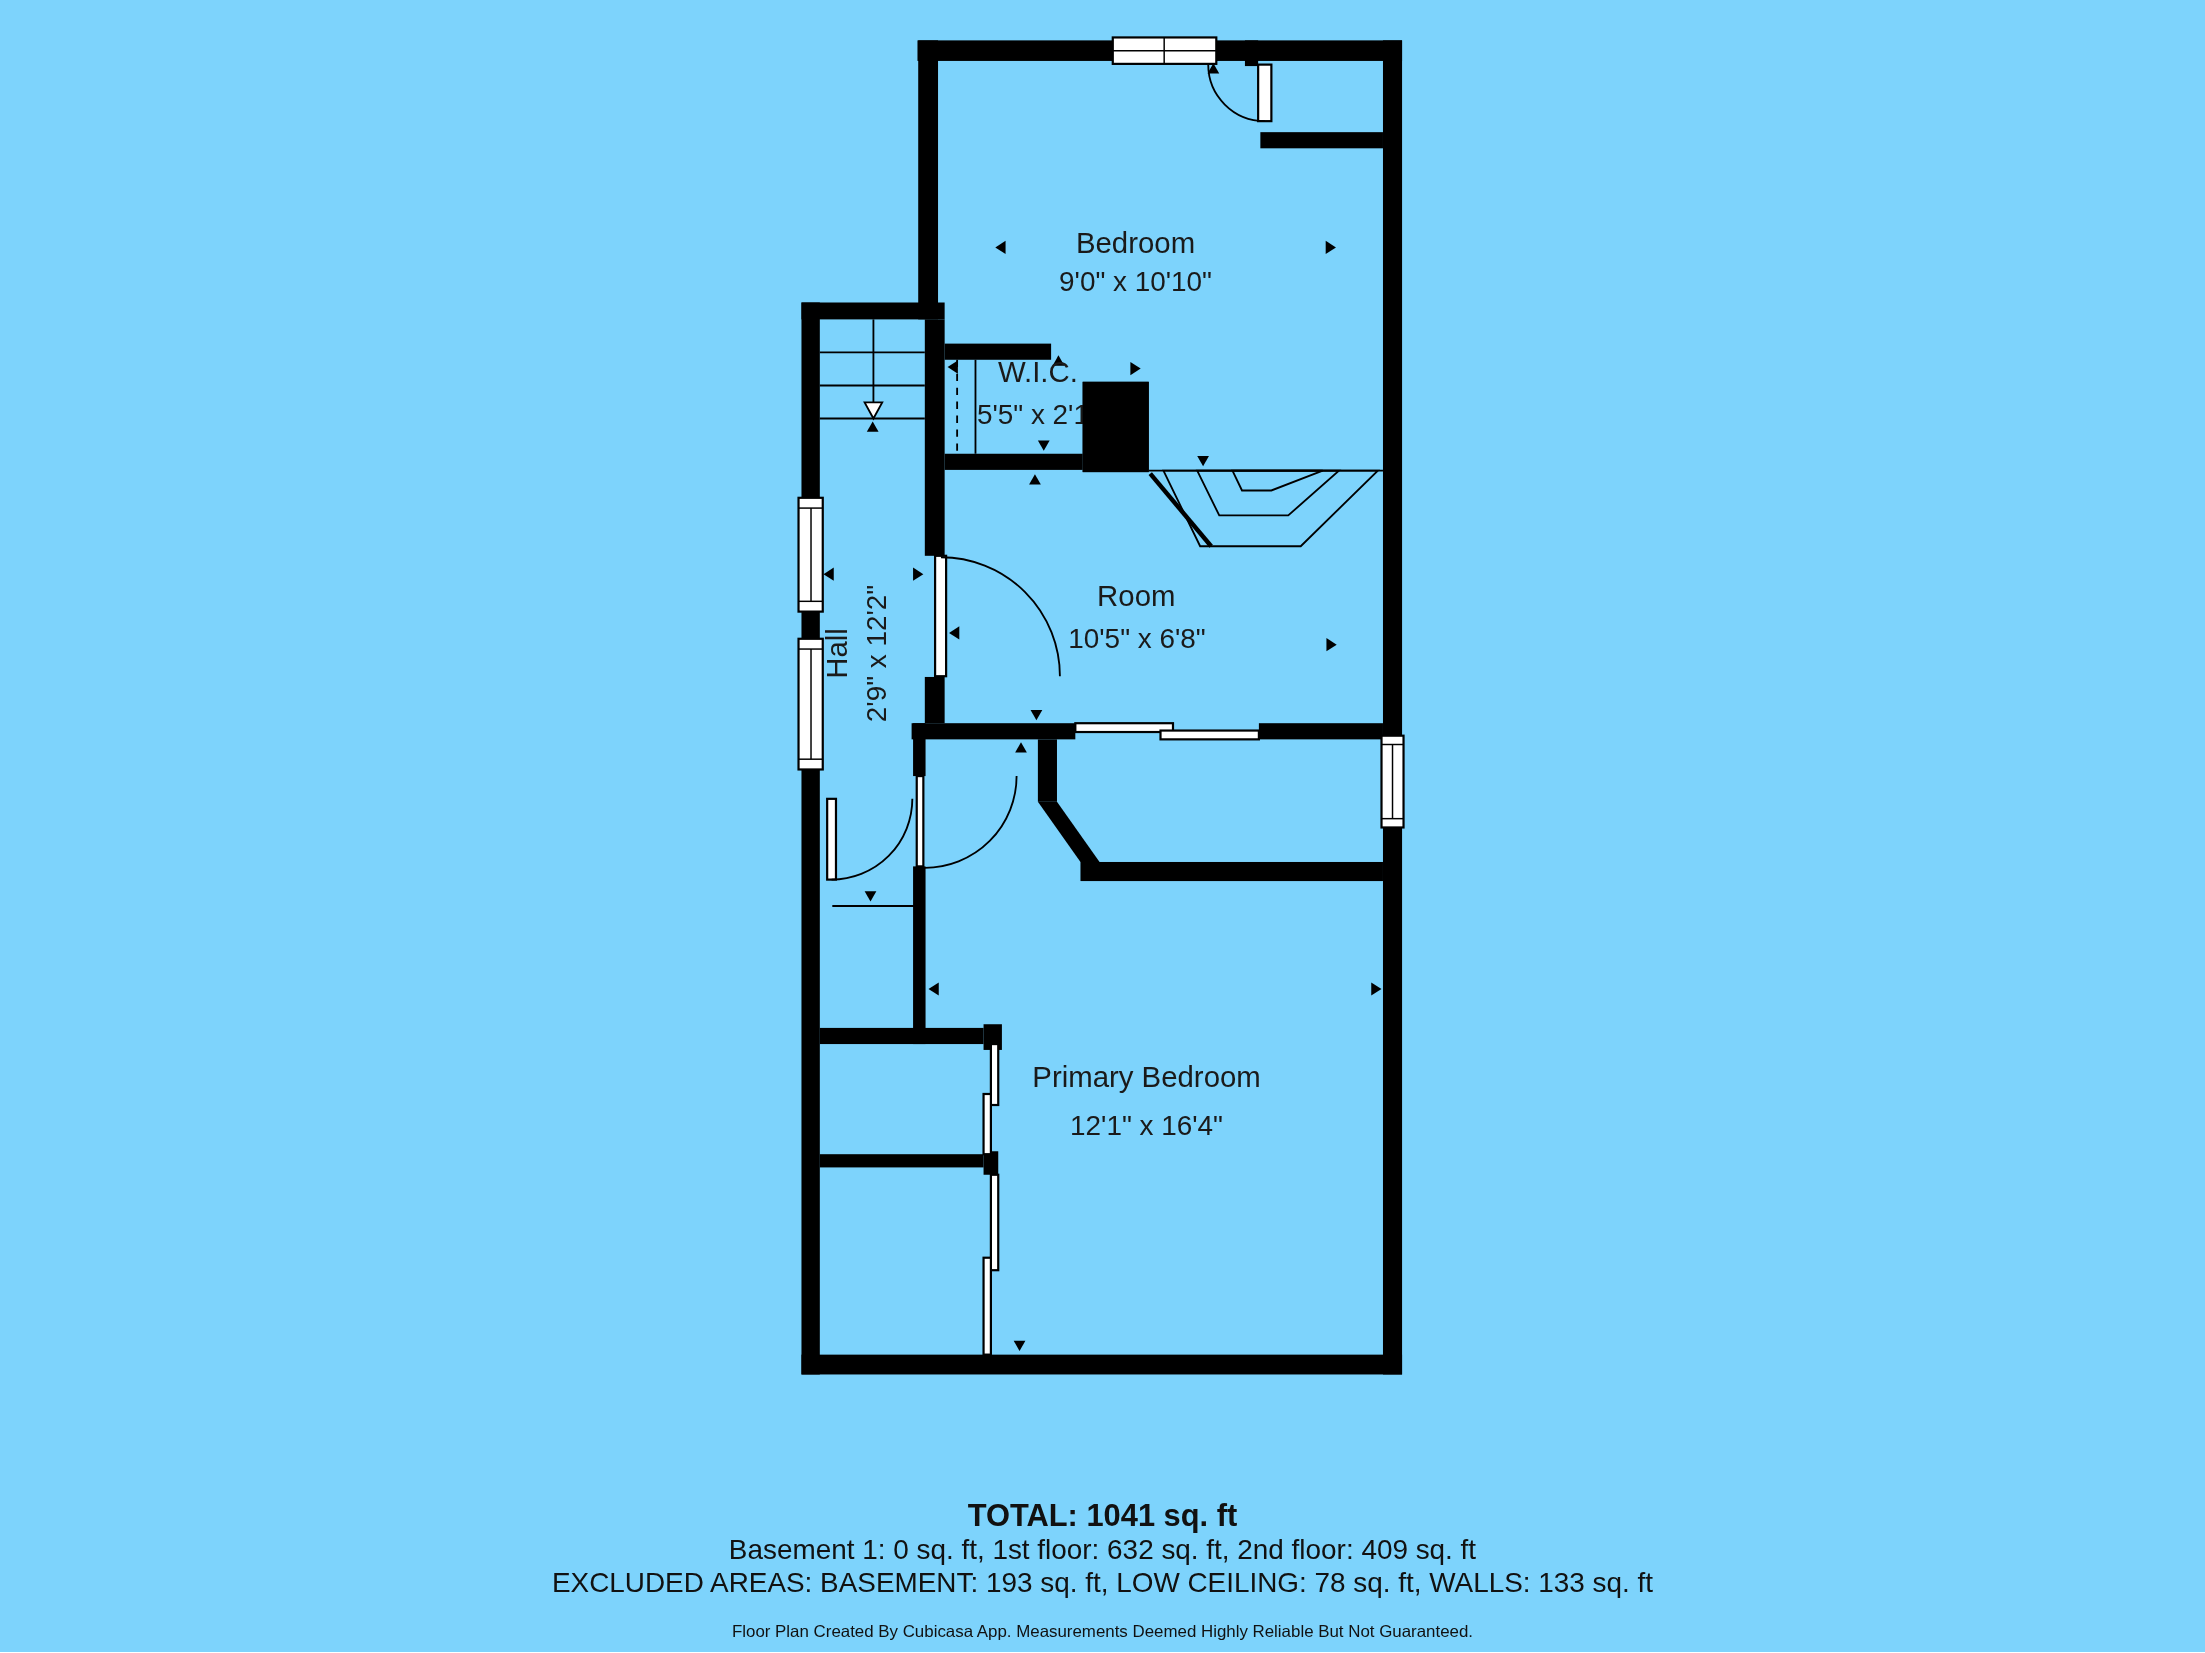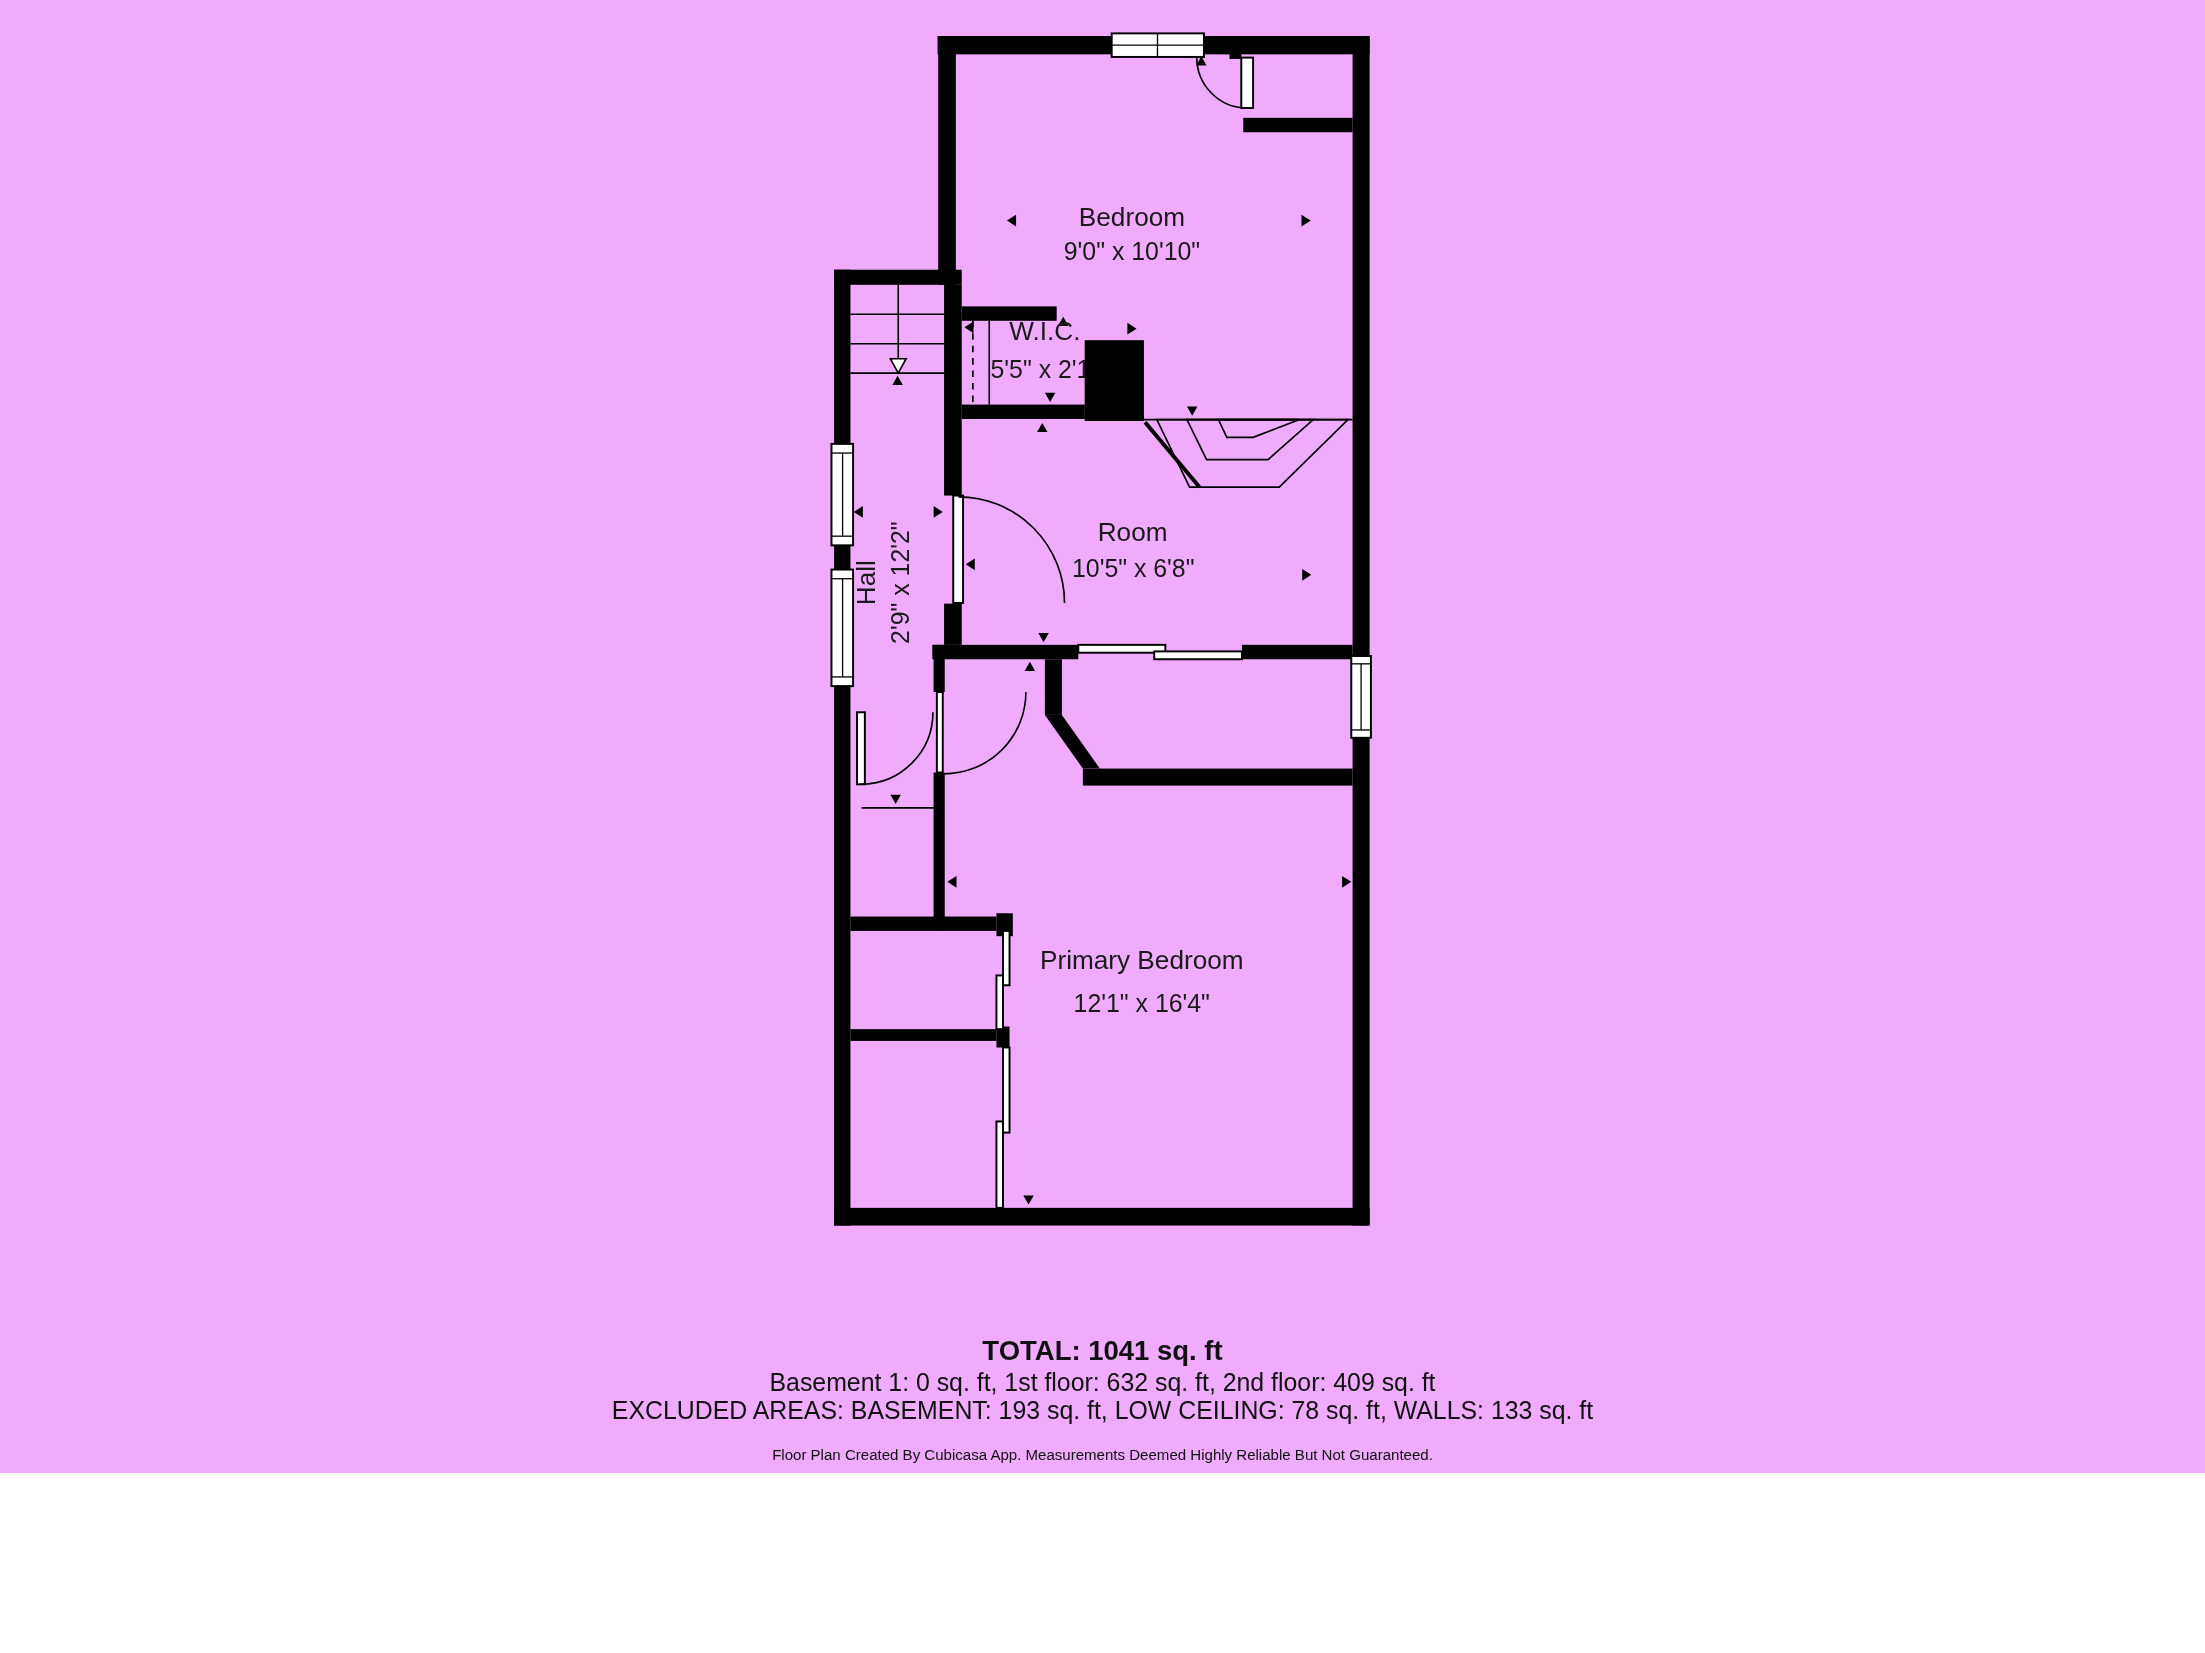--- a/index.html
+++ b/index.html
@@ -1,16 +1,16 @@
 <!DOCTYPE html>
 <html style="font-size:11.8px"><head>
 <meta charset="utf-8">
 <style>
   html,body{margin:0;padding:0;background:#ffffff;}
-  .page{position:relative;width:2205px;height:1473px;background:#f0abfc;overflow:hidden;
+  .page{position:relative;width:2205px;height:1652px;background:#7dd3fc;overflow:hidden;
         font-family:"Liberation Sans",sans-serif;}
   svg{position:absolute;left:0;top:0;width:100%;height:100%;}
   .wall{fill:#000000;}
   .thin{stroke:#000000;stroke-width:2.5;fill:none;}
   .bold-line{stroke:#000000;stroke-width:6;fill:none;}
   .dashed{stroke:#000000;stroke-width:2.5;fill:none;stroke-dasharray:10 9;}
   .win{fill:#ffffff;stroke:#000000;stroke-width:3;}
   .win-line{stroke:#000000;stroke-width:2;fill:none;}
   .leaf{fill:#ffffff;stroke:#000000;stroke-width:3;}
   .arc{stroke:#000000;stroke-width:2.5;fill:none;}

